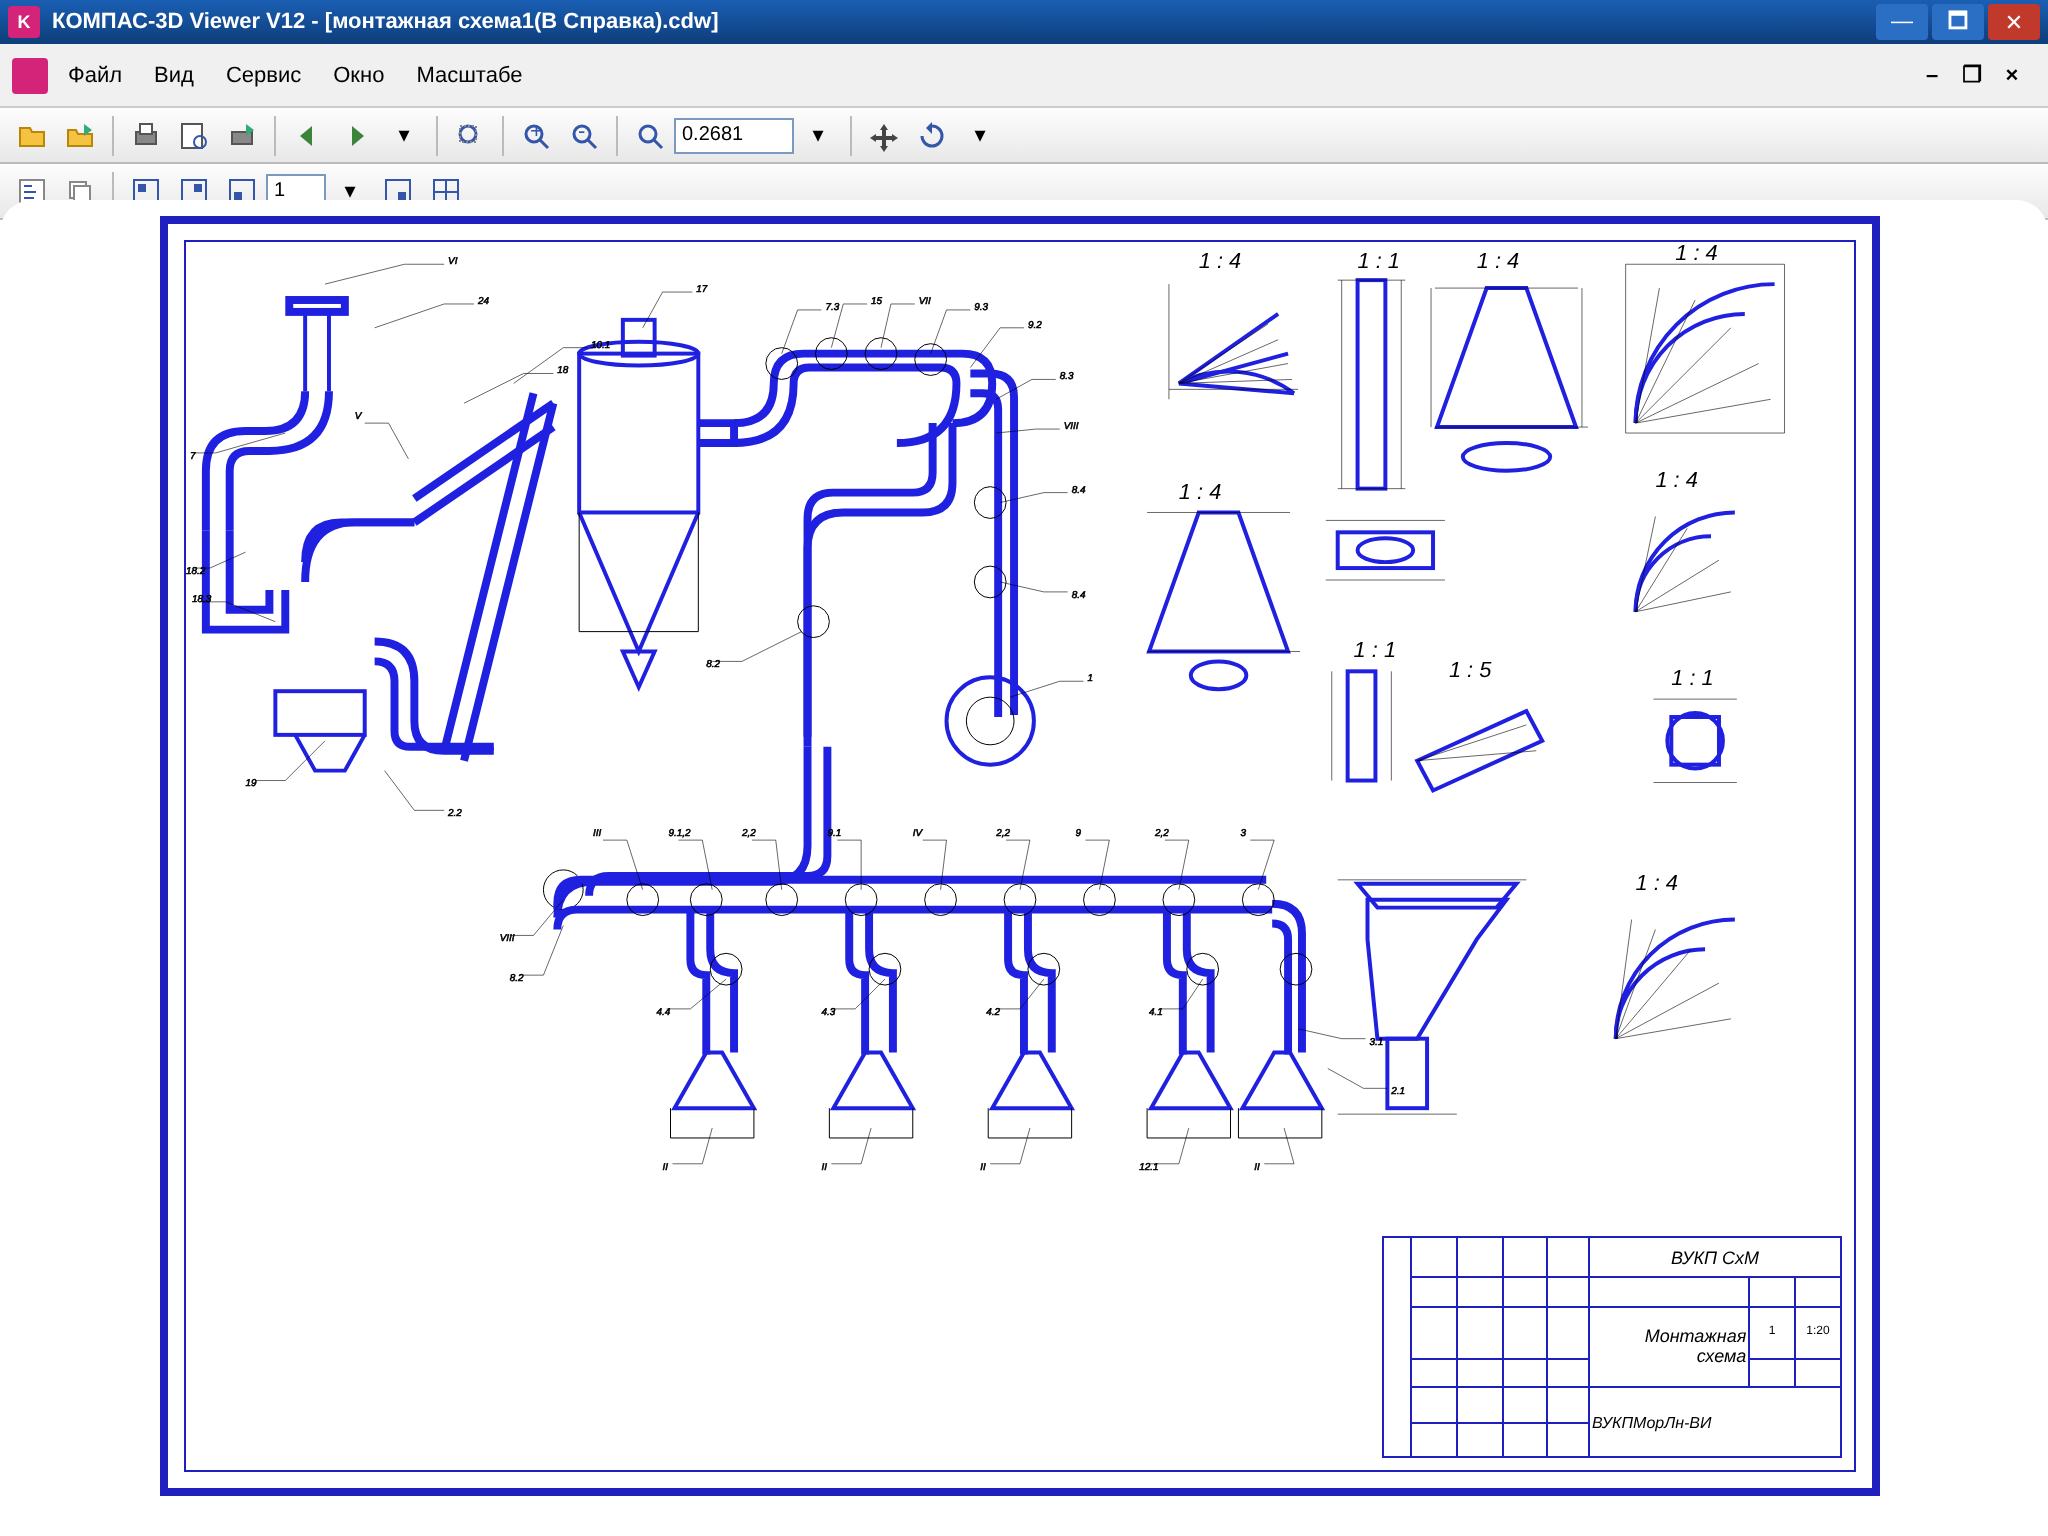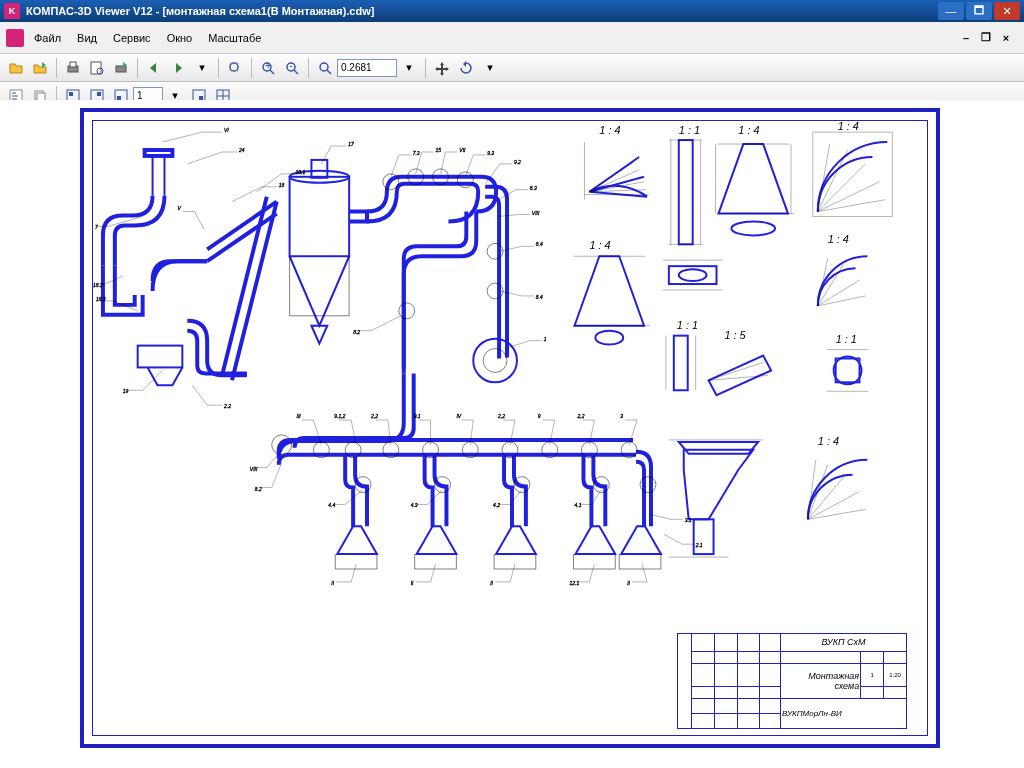--- a/index.html
+++ b/index.html
@@ -18,43 +18,43 @@
 .menubar .mdi-btns div { width:16px; height:16px; cursor:pointer; display:flex; align-items:center; justify-content:center; font-weight:bold; }
 
 .toolbar { height:28px; background:linear-gradient(#fdfdfd,#e8e8e8); display:flex; align-items:center; padding:0 4px; border-bottom:1px solid #bbb; }
 .tool { width:22px; height:22px; margin:0 1px; border:1px solid transparent; display:flex; align-items:center; justify-content:center; cursor:pointer; border-radius:2px; }
 .sep { width:1px; height:20px; background:#bbb; margin:0 4px; }
 .zoom-input { width:60px; height:18px; border:1px solid #7a9ac0; font-size:10px; padding:0 3px; background:#fff; }
 .page-input { width:30px; height:18px; border:1px solid #7a9ac0; font-size:10px; padding:0 3px; background:#fff; text-align:left; }
 
 .toolbar2 { height:28px; background:linear-gradient(#fdfdfd,#e8e8e8); display:flex; align-items:center; padding:0 4px; border-bottom:1px solid #bbb; }
 
-.canvas-area { position:absolute; top:100px; left:0; right:0; bottom:0; background:#fff; overflow:hidden; }
+.canvas-area { position:absolute; top:100px; left:0; right:0; bottom:0; background:#fff; overflow:hidden;border-radius:16px; }
 
 .drawing { position:absolute; left:80px; top:8px; width:860px; height:640px; border:4px solid #2020c0; background:#fff; }
 .drawing-inner { position:absolute; left:8px; top:8px; right:8px; bottom:8px; border:1px solid #2020c0; }
 
 
 .pipe { stroke:#2020e0; stroke-width:2; fill:none; }
 .pipe-thick { stroke:#2020e0; stroke-width:4; fill:none; }
 .outline { stroke:#000; stroke-width:0.5; fill:none; }
 .thin { stroke:#000; stroke-width:0.3; fill:none; }
 .labeltxt { font-size:5px; font-family:Arial; fill:#000; font-style:italic; }
 
-.titleblock { position:absolute; right:20px; bottom:6px; width:230px; height:96px; }
+.titleblock { position:absolute; right:6px; bottom:6px; width:230px; height:111px; }
 .titleblock table { border-collapse:collapse; width:100%; height:100%; }
 .titleblock td { border:1px solid #2020c0; font-size:6px; padding:0 1px; vertical-align:middle; }
 
 </style>
 </head>
 <body>
 
 <div class="titlebar">
   <div class="app-icon">K</div>
-  <div class="title">КОМПАС-3D Viewer V12 - [монтажная схема1(В Монтажная).cdw]</div>
+  <div class="title">КОМПАС-3D Viewer V12 - [монтажная схема1(В Справка).cdw]</div>
   <div class="win-btn">—</div>
   <div class="win-btn">🗖</div>
   <div class="win-btn close">✕</div>
 </div>
 
 <div class="menubar">
   <div class="logo"></div>
   <span>Файл</span>
   <span>Вид</span>
   <span>Сервис</span>

